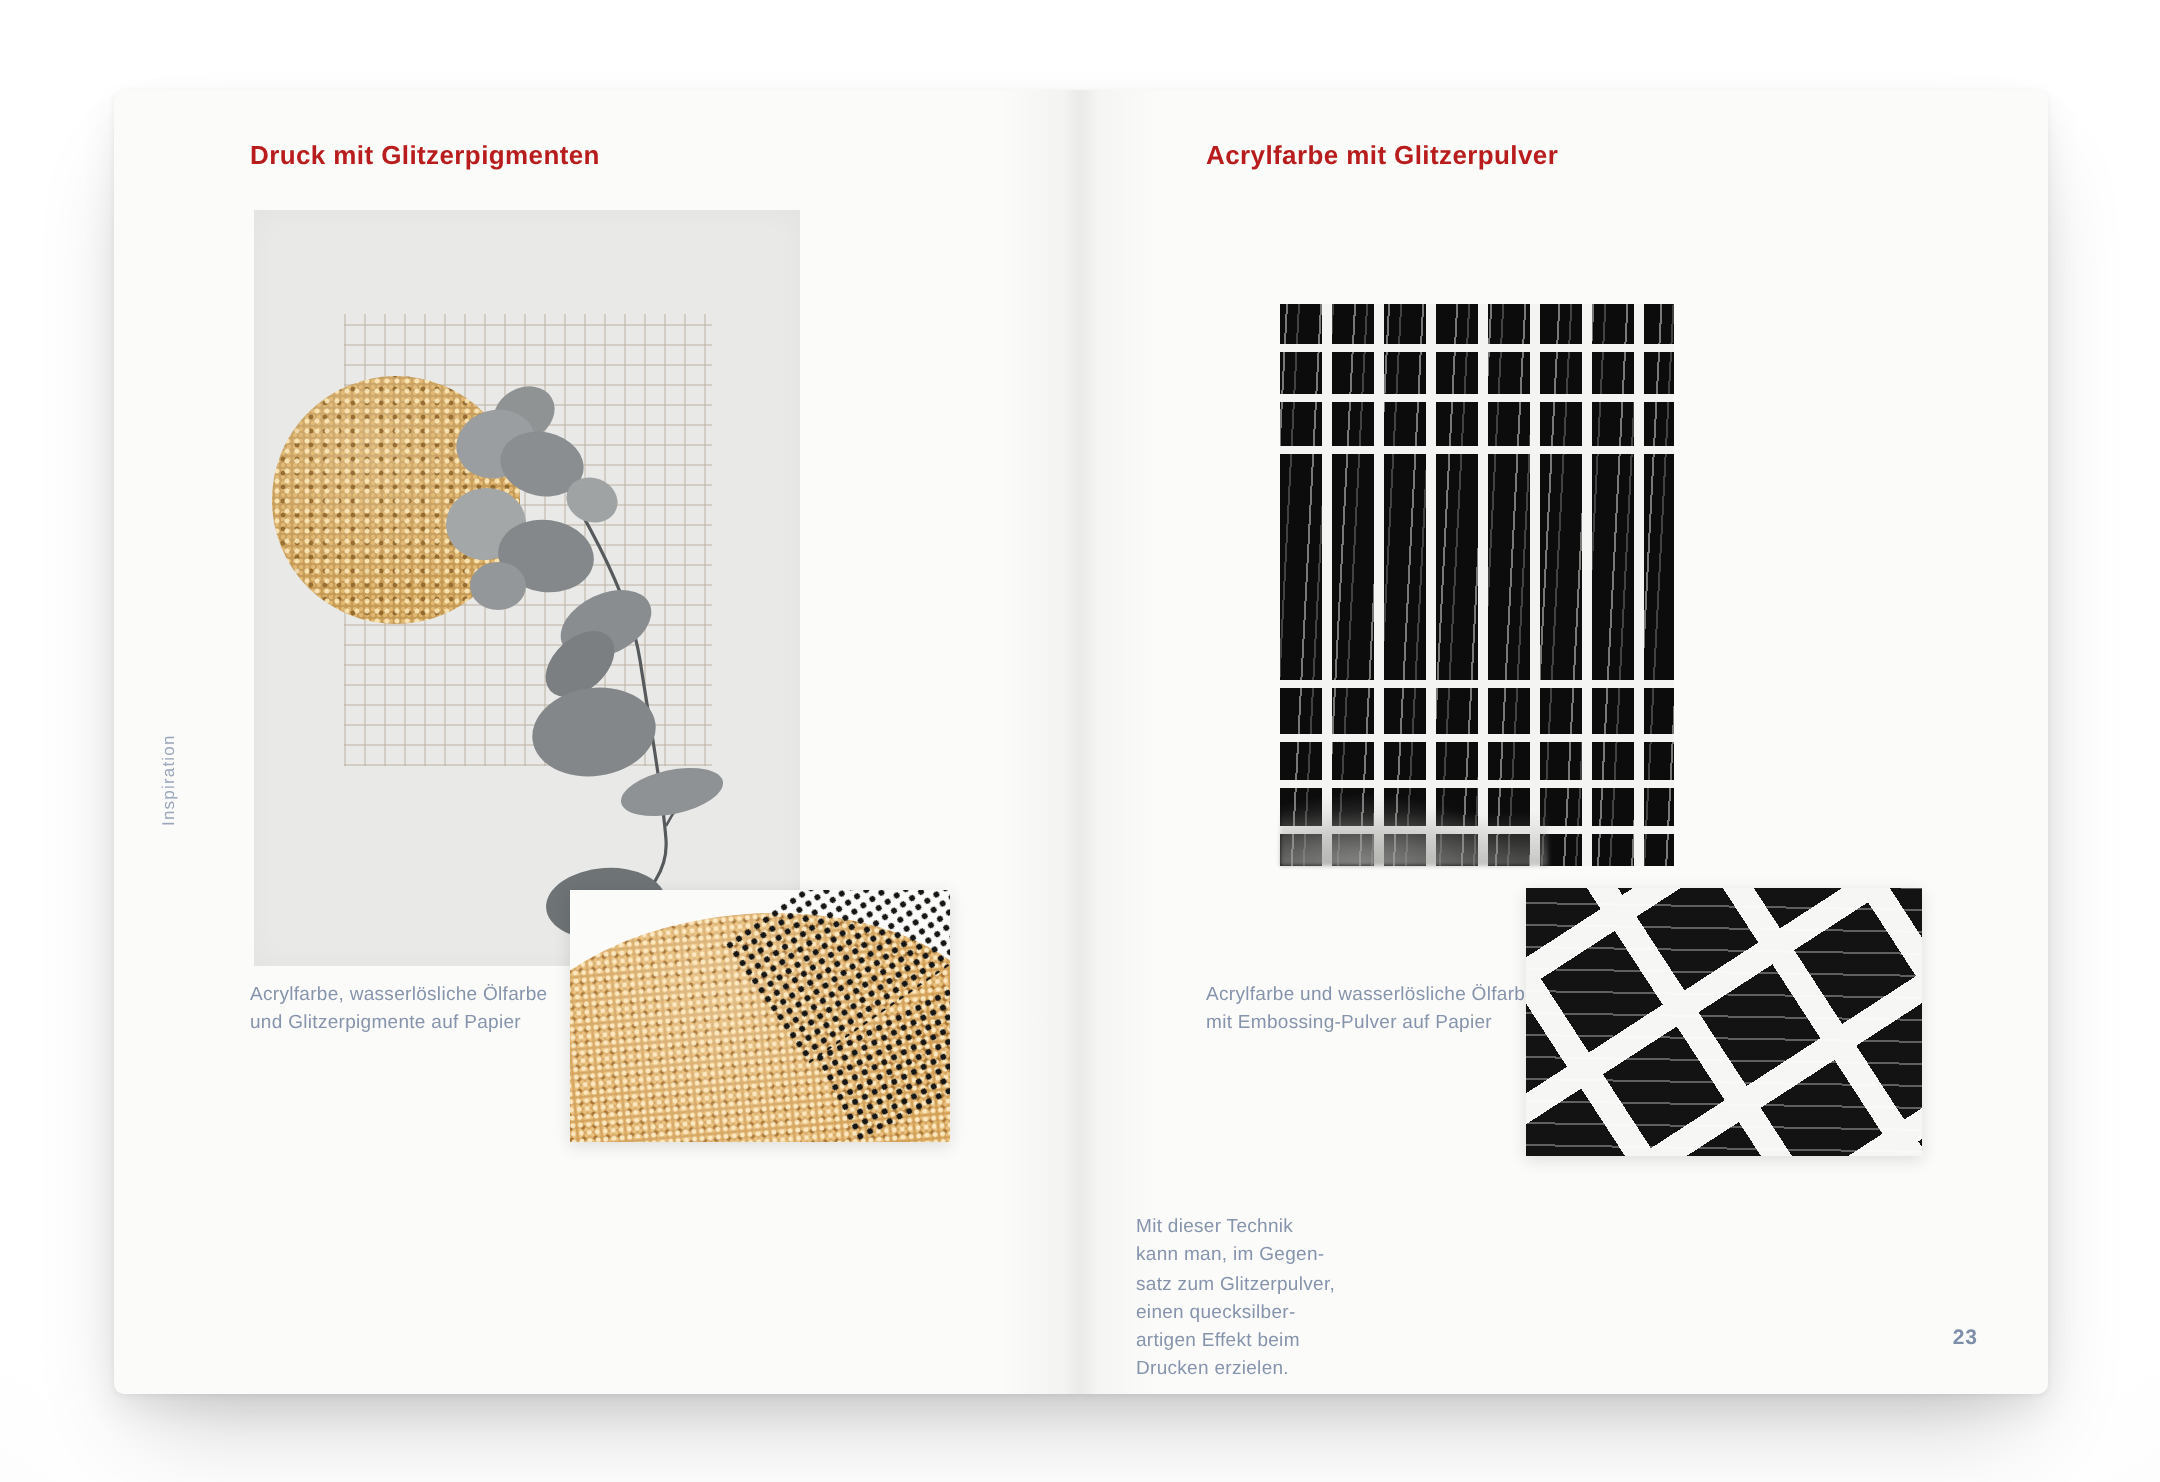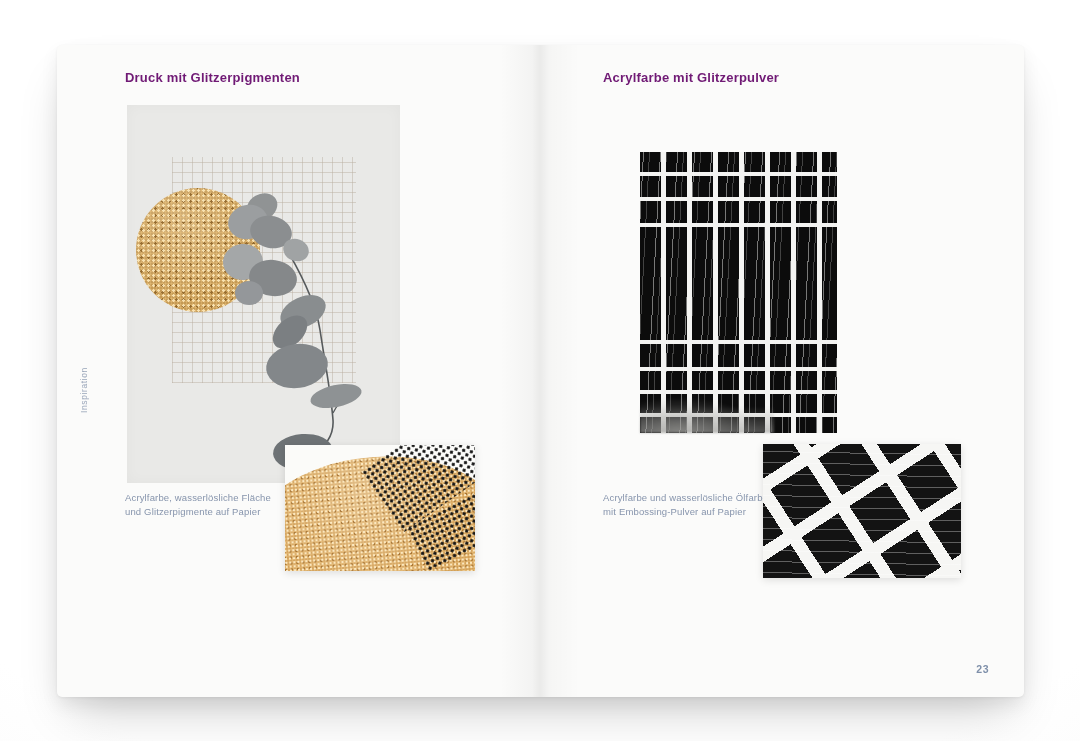--- a/index.html
+++ b/index.html
@@ -15,21 +15,21 @@
     box-shadow: 0 26px 48px -14px rgba(0,0,0,.20), 0 8px 18px rgba(0,0,0,.07), 0 1px 3px rgba(0,0,0,.06);
   }
   .gutter {
     position:absolute; left:443px; top:0; width:80px; height:100%;
     background: linear-gradient(90deg, rgba(0,0,0,0) 0%, rgba(0,0,0,.030) 40%, rgba(0,0,0,.065) 50%, rgba(0,0,0,.025) 62%, rgba(0,0,0,0) 100%);
     pointer-events:none;
   }
   .abs { position:absolute; }
 
   .page-title {
-    font-size:13px; font-weight:600; letter-spacing:.2px; color:#701a75;
+    font-size:13px; font-weight:600; letter-spacing:.2px; color:#b91c1c;
   }
   .caption, .note {
     font-size:9.5px; line-height:1.5; color:#8694ac; white-space:pre-line; letter-spacing:.15px;
   }
   .section-label {
     writing-mode: vertical-rl; transform: rotate(180deg);
     font-size:8.5px; letter-spacing:.6px; color:#9aa6ba;
   }
   .page-number { font-size:10.5px; font-weight:bold; color:#7e8fa9; letter-spacing:.5px; }
 
@@ -157,21 +157,21 @@
       <ellipse cx="56" cy="95" rx="24" ry="18" fill="#85888a" transform="rotate(8 56 95)"></ellipse>
       <ellipse cx="32" cy="110" rx="14" ry="12" fill="#94979a"></ellipse>
       <ellipse cx="86" cy="129" rx="24" ry="15" fill="#898d8f" transform="rotate(-25 86 129)"></ellipse>
       <ellipse cx="73" cy="149" rx="20" ry="13" fill="#7b7f82" transform="rotate(-42 73 149)"></ellipse>
       <ellipse cx="80" cy="183" rx="31" ry="22" fill="#83878a" transform="rotate(-8 80 183)"></ellipse>
       <ellipse cx="119" cy="213" rx="26" ry="11" fill="#8e9294" transform="rotate(-12 119 213)"></ellipse>
       <ellipse cx="86" cy="269" rx="30" ry="18" fill="#6e7376" transform="rotate(-4 86 269)"></ellipse>
     </svg>
   </div>
 
-  <div class="abs caption" style="left:68px; top:446px;">Acrylfarbe, wasserlösliche Fläche
+  <div class="abs caption" style="left:68px; top:446px;">Acrylfarbe, wasserlösliche Ölfarbe
 und Glitzerpigmente auf Papier</div>
 
   <div class="abs detail-gold">
     <div class="abs floor-grid"></div>
     <div class="abs gold-blob"></div>
     <div class="abs mesh mesh-1"></div>
     <div class="abs mesh mesh-2"></div>
   </div>
 
 
@@ -184,15 +184,21 @@
   </div>
 
   <div class="abs caption" style="left:546px; top:446px;">Acrylfarbe und wasserlösliche Ölfarbe
 mit Embossing-Pulver auf Papier</div>
 
   <div class="abs detail-lattice">
     <div class="lattice-inner"></div>
     <div class="lattice-scratches"></div>
   </div>
 
+  <div class="abs note" style="left:511px; top:562px; width:130px;">Mit dieser Technik
+kann man, im Gegen-
+satz zum Glitzerpulver,
+einen quecksilber-
+artigen Effekt beim
+Drucken erzielen.</div>
 
   <div class="abs page-number" style="left:902px; top:618px; width:30px; text-align:right;">23</div>
 </div>
 
 </body></html>

